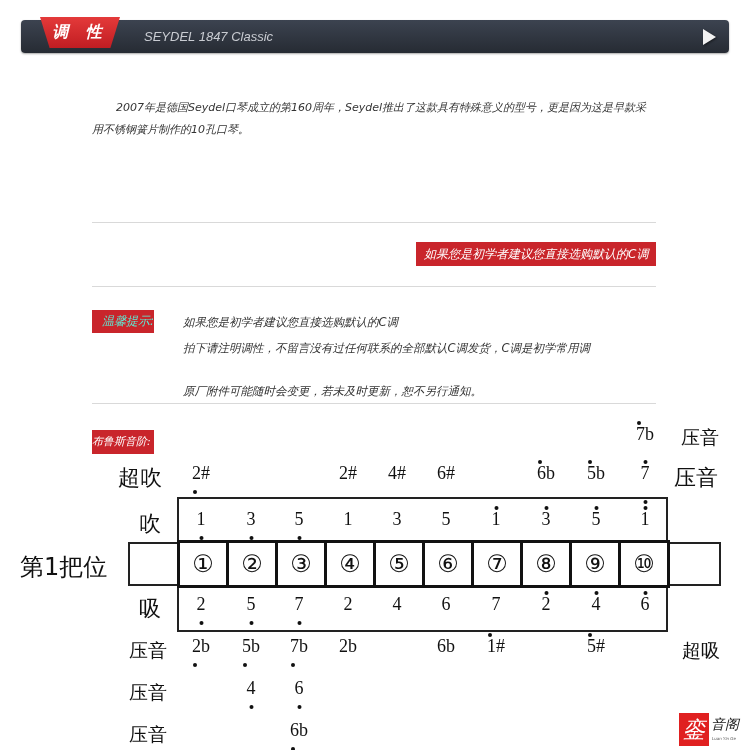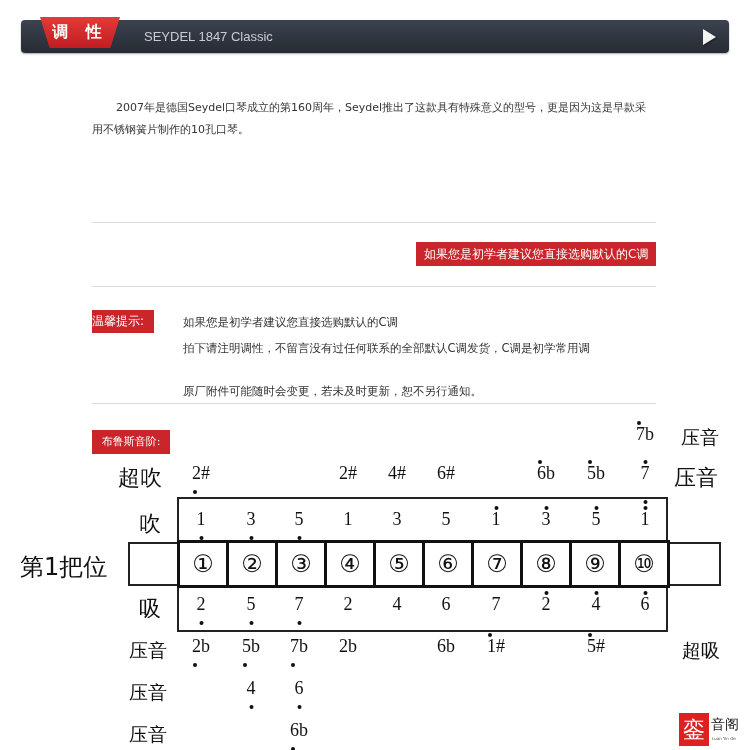--- a/index.html
+++ b/index.html
@@ -1,18 +1,18 @@
 <!DOCTYPE html>
 <html><head>
 <meta charset="utf-8">
 <style>
   html, body { margin:0; padding:0; background:#ffffff; }
   body { width:750px; height:750px; position:relative; overflow:hidden;
          font-family:"DejaVu Sans", sans-serif; color:#333; }
-  .abs { position:absolute; }
+  .abs { position:absolute;font-style:italic; }
 
   
   .header-bar { left:21px; top:20px; width:708px; height:33px; border-radius:4px;
     background:linear-gradient(#3c4350, #262b33); box-shadow:0 1px 2px rgba(0,0,0,.35); }
   .header-tab { left:40px; top:17px; width:80px; height:31px;
     background:linear-gradient(#e43a3a,#c11d22);
     clip-path:polygon(0 0,100% 0,88% 100%,12% 100%); }
   .header-tab-label { left:40px; top:22px; width:80px; text-align:center; color:#fff;
     font-weight:bold; font-size:16px; letter-spacing:6px; font-family:"DejaVu Sans",sans-serif; }
   .header-title { left:144px; top:29px; color:#c9ccd2; font-size:13px;
@@ -21,25 +21,25 @@
     border-top:8px solid transparent; border-bottom:8px solid transparent;
     border-left:13px solid #f2f2f2; filter:drop-shadow(1px 1px 1px rgba(0,0,0,.5)); }
 
   
   .intro { left:92px; top:97px; width:560px; font-size:11px; line-height:22px; color:#333;
     text-indent:24px; font-family:"DejaVu Sans",sans-serif; }
 
   .divider { height:1px; background:#d9d9d9; left:92px; width:564px; }
 
   .red-banner { background:#c9252b; color:#fff; font-size:12px; padding:0 8px; line-height:24px; height:24px; }
-  .tip-label { background:#c9252b; color:#ffffff; font-size:12px; line-height:23px; height:23px; width:62px; text-align:left; }
+  .tip-label { background:#c9252b; color:#5eead4; font-size:12px; line-height:23px; height:23px; width:62px; text-align:right; }
   .tip-line { left:183px; font-size:11.5px; color:#333; }
 
-  .blues-label { left:92px; top:430px; width:78px; height:24px; background:#c9252b; color:#fff;
-    font-size:11px; line-height:24px; text-align:center; }
+  .blues-label { left:92px; top:430px; width:62px; height:24px; background:#c9252b; color:#fff;
+    font-size:11px; line-height:24px; }
   .note { position:absolute; transform:translateX(-50%); font-size:18px; white-space:nowrap;
     font-family:"Liberation Serif","DejaVu Serif",serif; color:#111; }
   .note .dot-top, .note .dot-bot { position:absolute; width:4px; height:4px; border-radius:50%;
     background:#111; }
   .cjk { position:absolute; font-size:22px; color:#111; font-family:"DejaVu Sans",sans-serif; }
   .cjk-sm { position:absolute; font-size:19px; color:#111; font-family:"DejaVu Sans",sans-serif; }
 
   .box-top { left:177px; top:497px; width:491px; height:43px; border:2px solid #222; border-bottom:none; box-sizing:border-box; }
   .box-bot { left:177px; top:588px; width:491px; height:44px; border:2px solid #222; border-top:none; box-sizing:border-box; }
   .stub-left { left:128px; top:542px; width:51px; height:44px; border:2px solid #222; box-sizing:border-box; border-right:none; }

